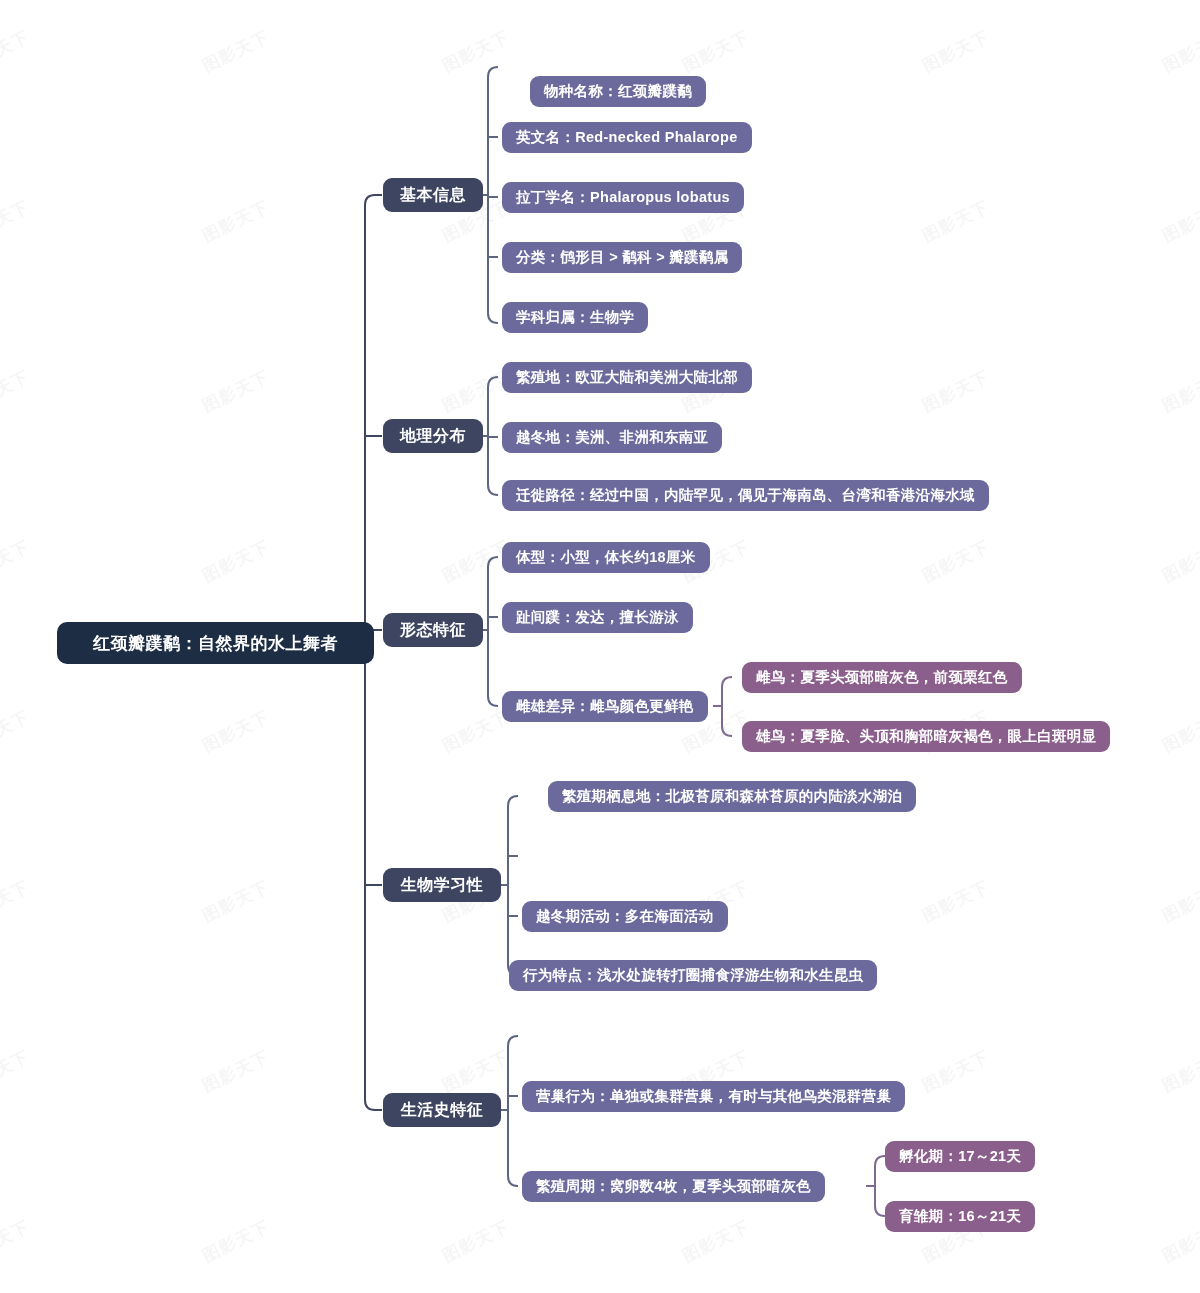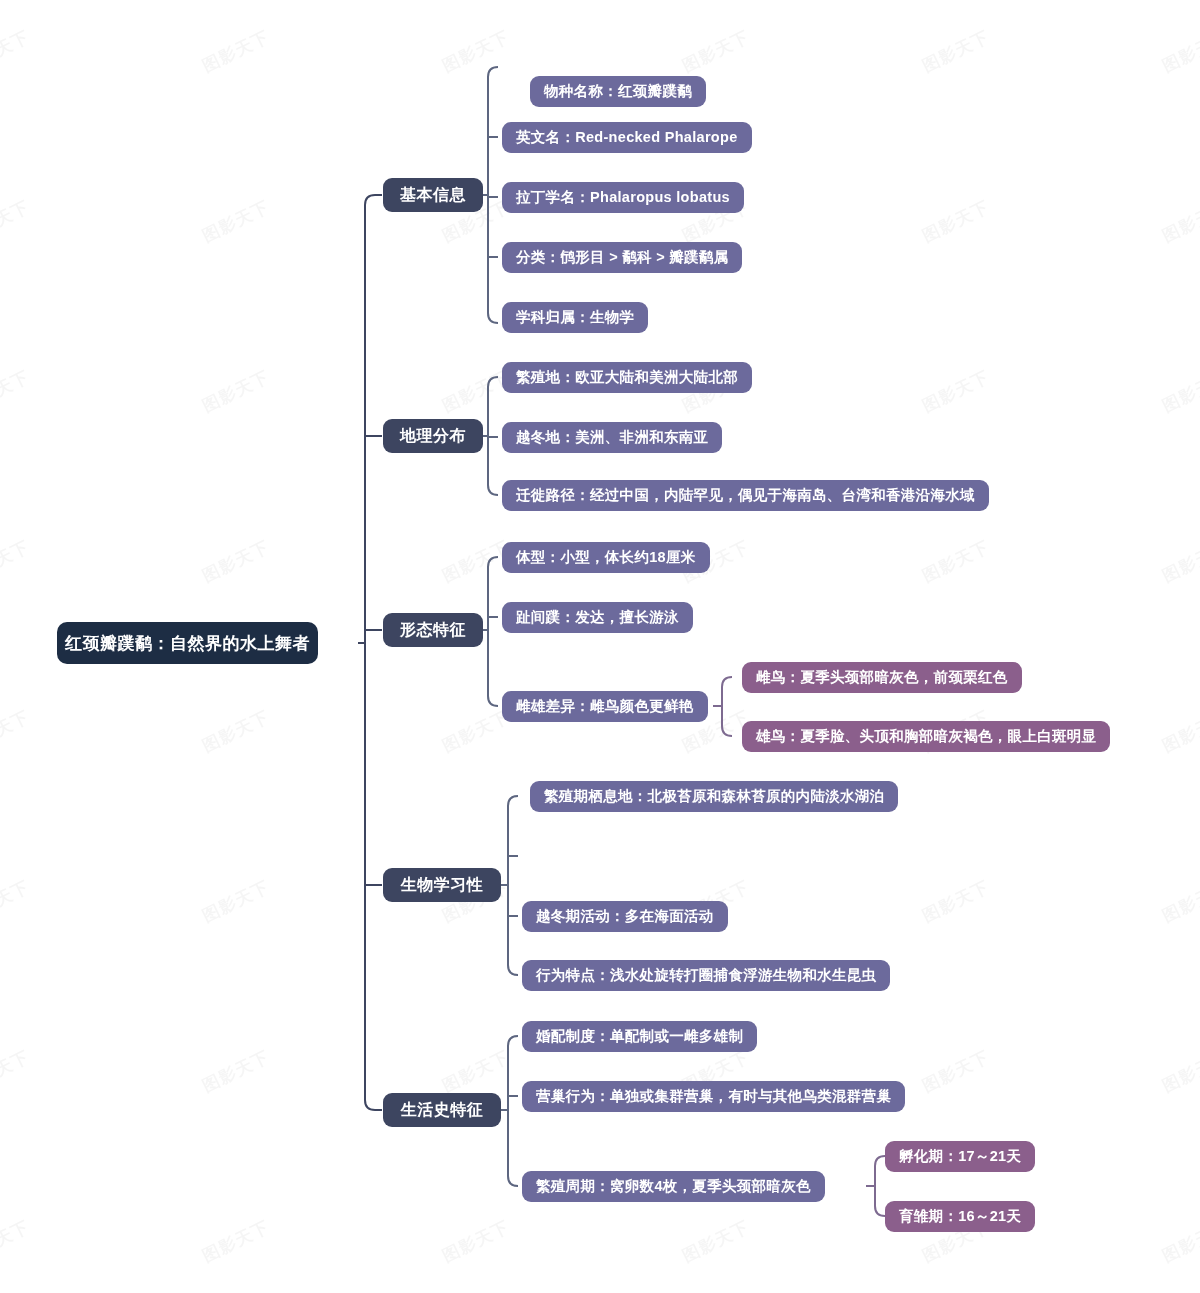--- a/index.html
+++ b/index.html
@@ -35,21 +35,21 @@
     display:flex;align-items:center;
     box-sizing:border-box;
     color:#ffffff;
     white-space:nowrap;
   }
   .node span{display:block;line-height:1;}
 
   .root{
     background:#1d2d44;
     border-radius:10px;
-    padding:0 8px;
+    padding:0 36px;
     font-size:17px;font-weight:700;
     letter-spacing:.5px;
     height:42px;
   }
   .branch{
     background:#3d4560;
     border-radius:9px;
     padding:0 15px;
     font-size:16px;font-weight:700;
     letter-spacing:.5px;
@@ -224,33 +224,30 @@
   <div class="node leaf" style="left:502px;top:691px;">
     <span>雌雄差异：雌鸟颜色更鲜艳</span>
   </div>
   <div class="node sub" style="left:742px;top:662px;">
     <span>雌鸟：夏季头颈部暗灰色，前颈栗红色</span>
   </div>
   <div class="node sub" style="left:742px;top:721px;">
     <span>雄鸟：夏季脸、头顶和胸部暗灰褐色，眼上白斑明显</span>
   </div>
 
-  <div class="node leaf" style="left:530px;top:781px;">
+  <div class="node leaf" style="left:548px;top:781px;">
     <span>繁殖期栖息地：北极苔原和森林苔原的内陆淡水湖泊</span>
   </div>
   <div class="node leaf" style="left:522px;top:901px;">
     <span>越冬期活动：多在海面活动</span>
   </div>
-  <div class="node leaf" style="left:522px;top:960px;align-items:center;">
+  <div class="node leaf" style="left:509px;top:960px;align-items:center;">
     <span>行为特点：浅水处旋转打圈捕食浮游生物和水生昆虫</span>
   </div>
 
-  <div class="node leaf" style="left:522px;top:1021px;">
-    <span>婚配制度：单配制或一雌多雄制</span>
-  </div>
   <div class="node leaf" style="left:522px;top:1081px;">
     <span>营巢行为：单独或集群营巢，有时与其他鸟类混群营巢</span>
   </div>
   <div class="node leaf" style="left:522px;top:1171px;">
     <span>繁殖周期：窝卵数4枚，夏季头颈部暗灰色</span>
   </div>
   <div class="node sub" style="left:885px;top:1141px;">
     <span>孵化期：17～21天</span>
   </div>
   <div class="node sub" style="left:885px;top:1201px;">

